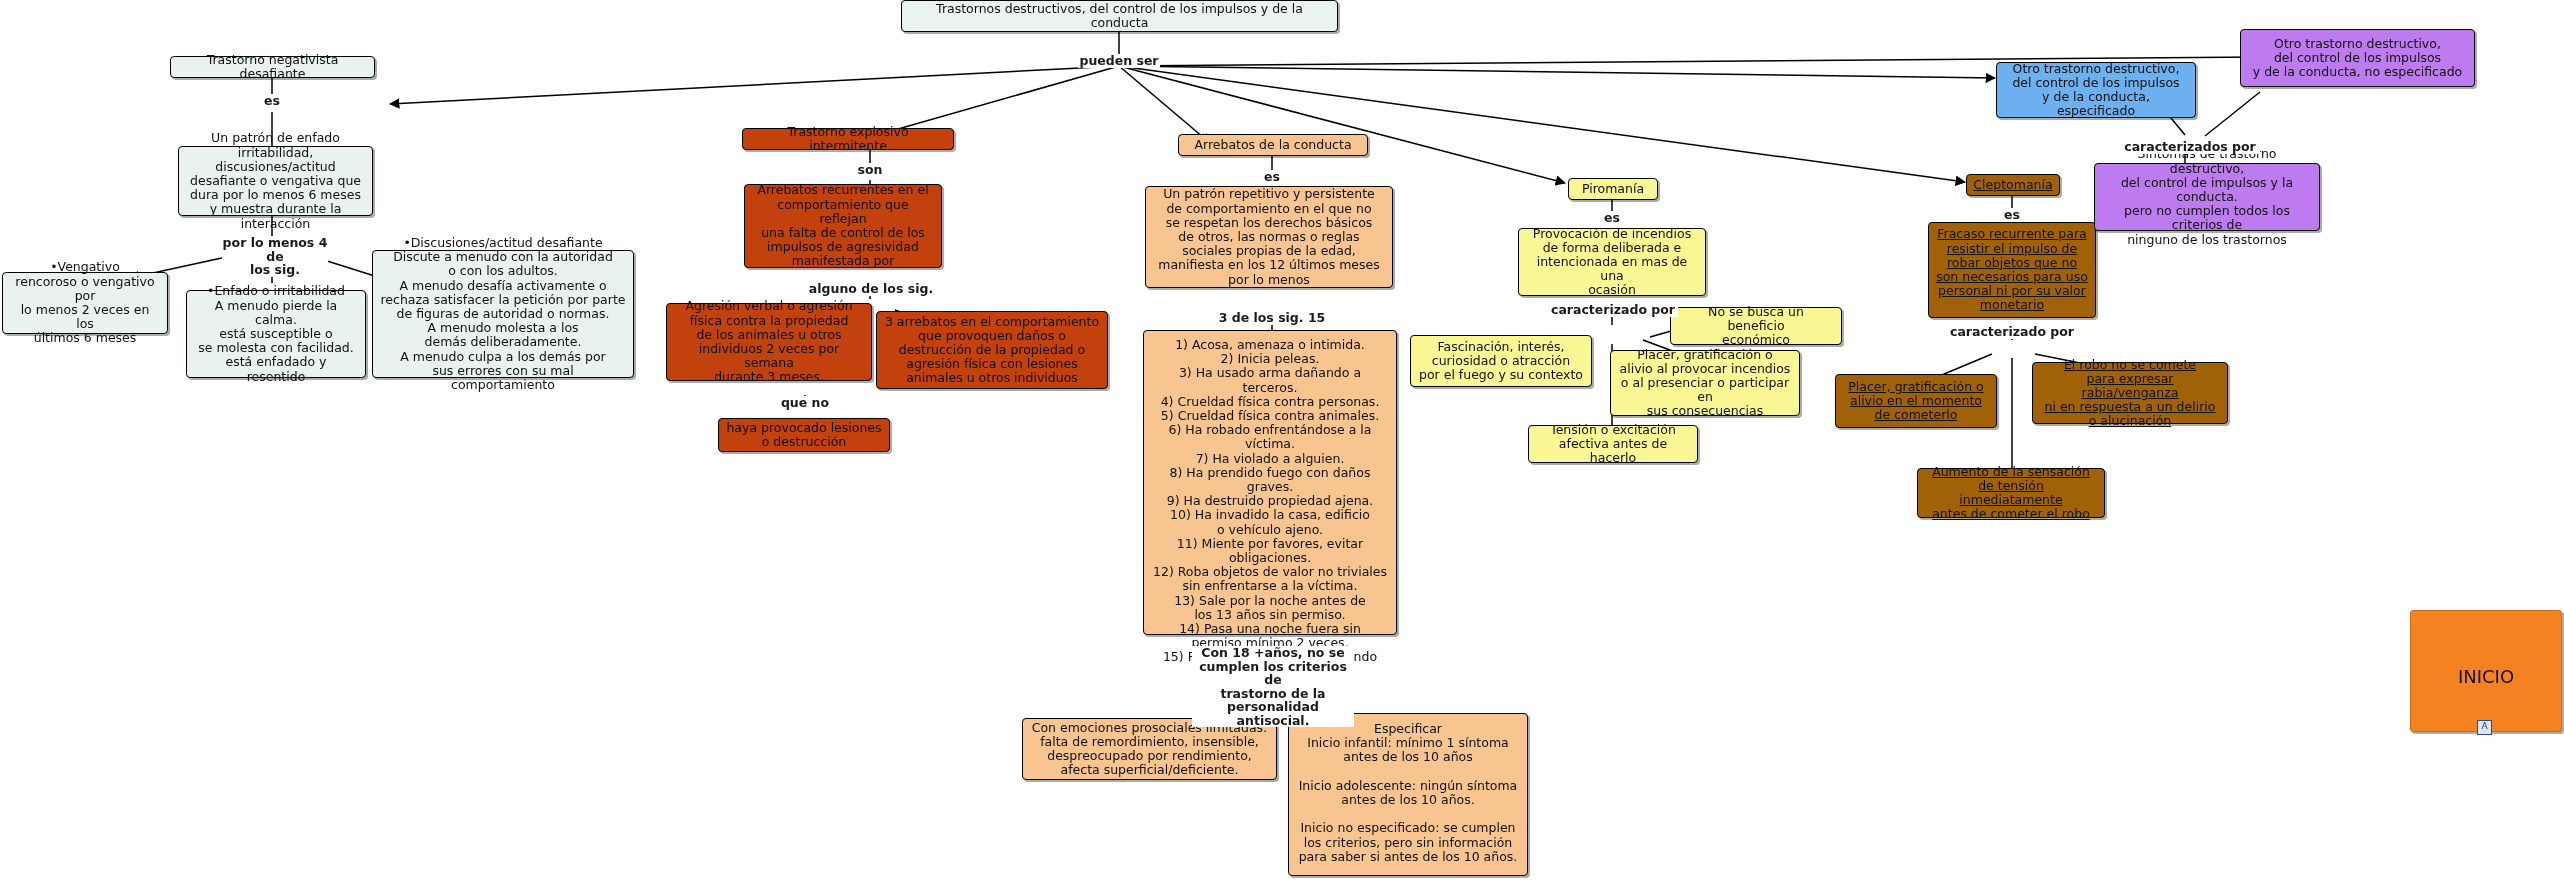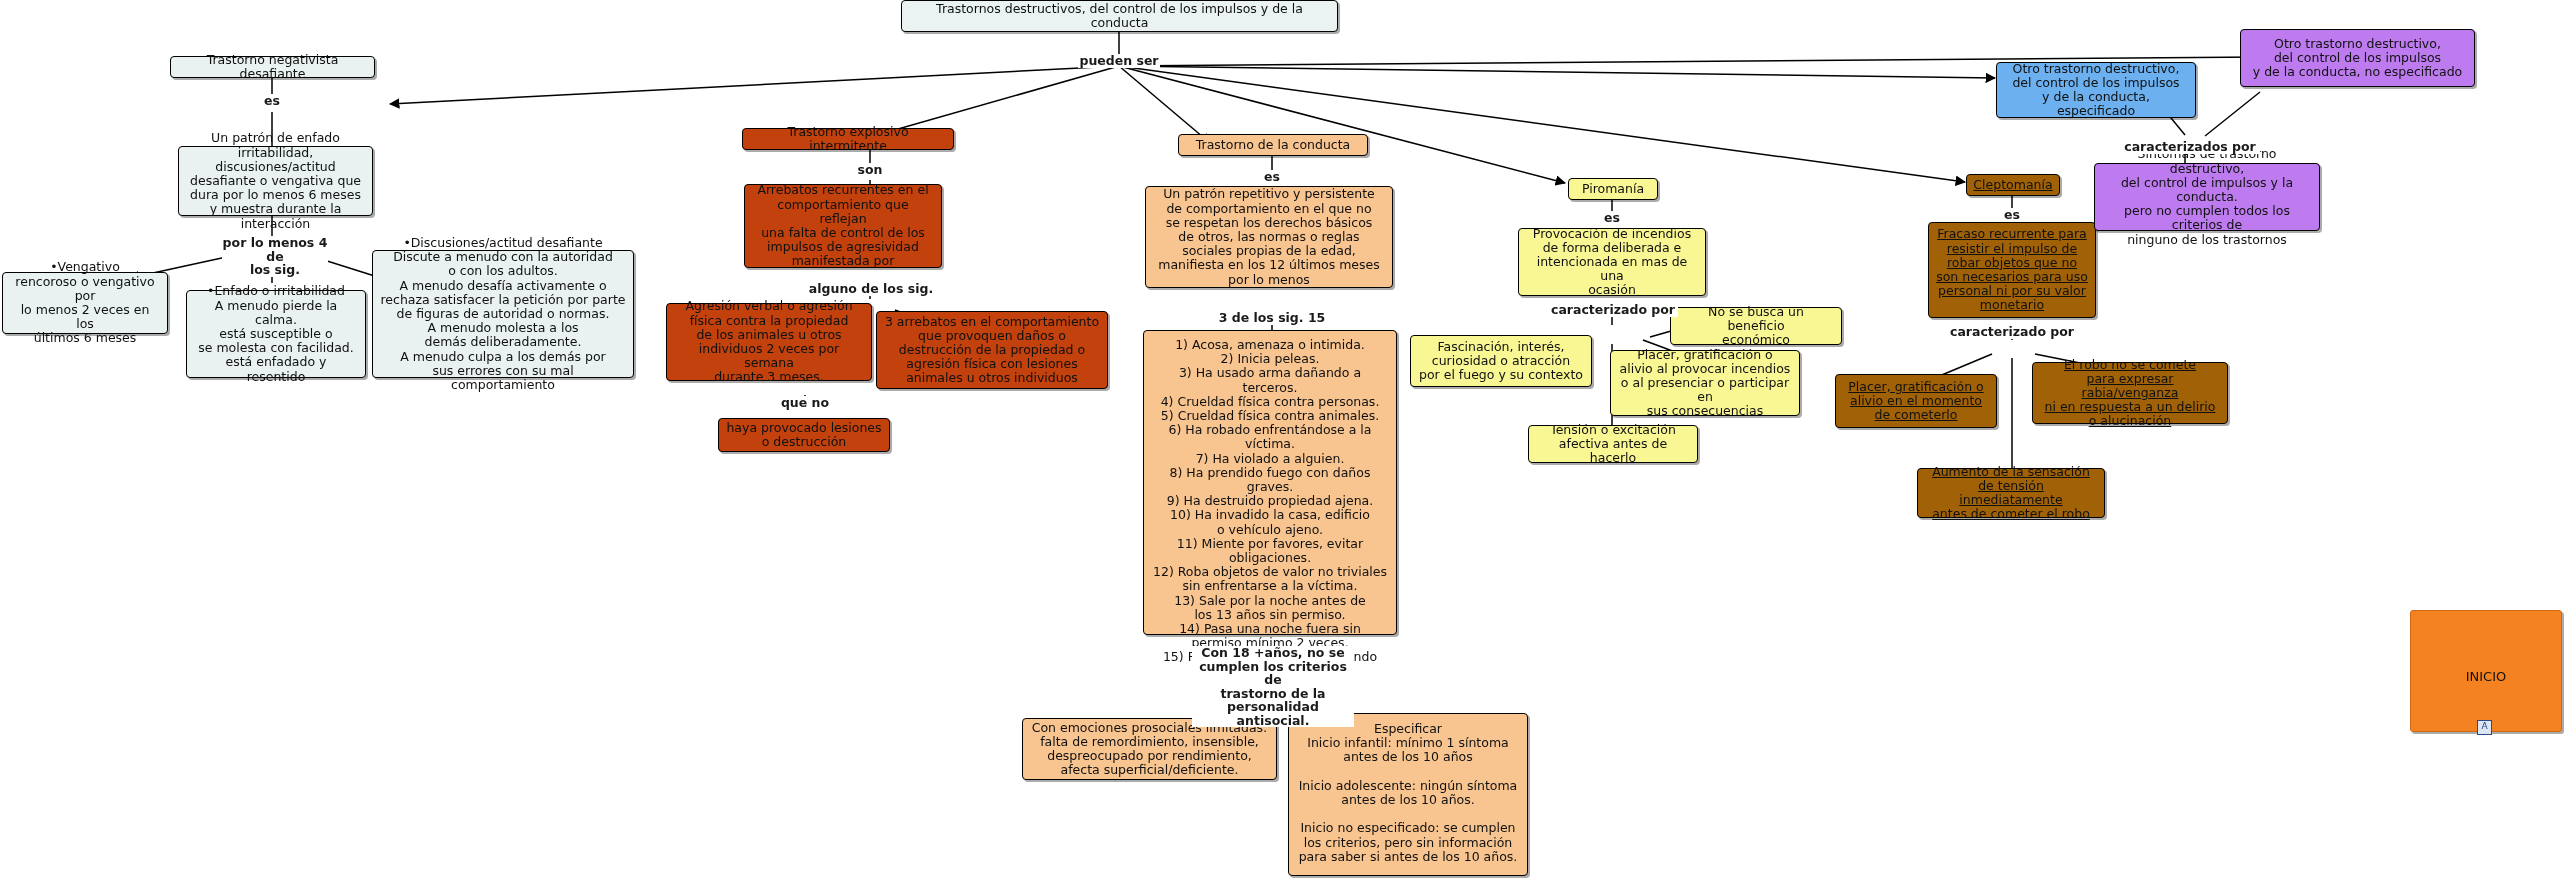--- a/index.html
+++ b/index.html
@@ -67,21 +67,21 @@
   }
   .node.listy {
     align-items: flex-start;
     padding-top: 7px;
   }
   .node.topy {
     align-items: flex-start;
     padding-top: 8px;
   }
   .inicio-label {
-    font-size: 13px;
+    font-size: 18px;
     color: #111;
     margin-top: 12px;
   }
   .inicio-badge {
     position: absolute;
     left: 2477px;
     top: 720px;
     width: 13px;
     height: 13px;
     border: 1px solid #2b4a8b;
@@ -209,21 +209,21 @@
 durante 3 meses.</div>
   <div class="node c-pink" style="left:876px; top:303px; width:232px; height:78px;margin-top:8px;">3 arrebatos en el comportamiento
 que provoquen daños o
 destrucción de la propiedad o
 agresión física con lesiones
 animales u otros individuos</div>
   <div class="link-label" style="left:772px; top:396px; width:66px;">que no</div>
   <div class="node c-pink" style="left:718px; top:418px; width:172px; height:34px;">haya provocado lesiones
 o destrucción</div>
 
-  <div class="node c-orange" style="left:1178px; top:134px; width:190px; height:22px;">Trastorno de la conducta</div>
+  <div class="node c-orange" style="left:1178px; top:134px; width:190px; height:22px;">Arrebatos de la conducta</div>
   <div class="link-label" style="left:1256px; top:170px; width:32px;">es</div>
   <div class="node c-orange" style="left:1145px; top:186px; width:248px; height:102px;">Un patrón repetitivo y persistente
 de comportamiento en el que no
 se respetan los derechos básicos
 de otros, las normas o reglas
 sociales propias de la edad,
 manifiesta  en los 12 últimos meses
 por lo menos</div>
   <div class="link-label" style="left:1215px; top:311px; width:114px;">3 de los sig. 15</div>
   <div class="node c-orange listy" style="left:1143px; top:330px; width:254px; height:305px;">1) Acosa, amenaza o intimida.

